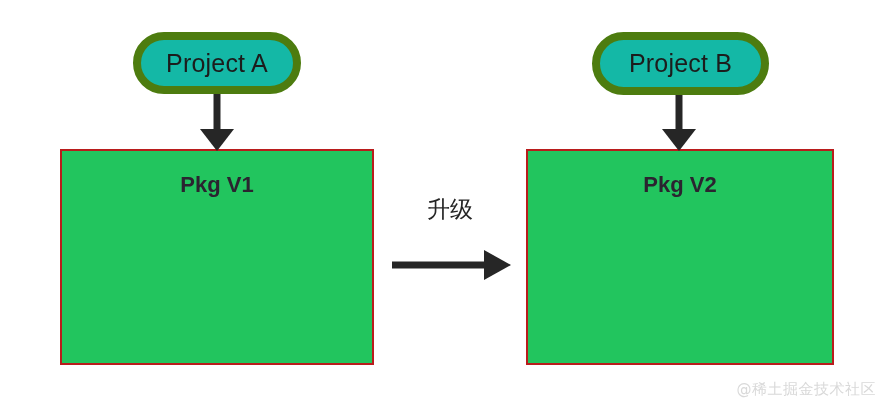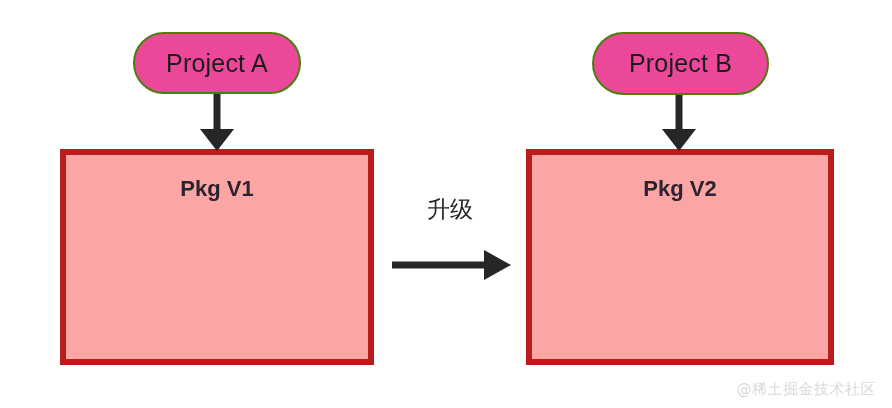--- a/index.html
+++ b/index.html
@@ -17,44 +17,44 @@
     position: relative;
     width: 892px;
     height: 408px;
     background: #ffffff;
   }
 
   
   .pill {
     position: absolute;
     box-sizing: border-box;
-    background: #ec4899;
-    border: 2px solid #4d7c0f;
+    background: #14b8a6;
+    border: 8px solid #4d7c0f;
     border-radius: 32px;
     display: flex;
     align-items: center;
     justify-content: center;
   }
   .pill-label {
     font-size: 25px;
     font-weight: 400;
     color: #1c1c1c;
     letter-spacing: 0.2px;
     line-height: 1;
     white-space: nowrap;
   }
   #pill-project-a { left: 133px; top: 32px; width: 168px; height: 62px; }
   #pill-project-b { left: 592px; top: 32px; width: 177px; height: 63px; text-align: center; }
 
   
   .pkg-box {
     position: absolute;
     box-sizing: border-box;
-    background: #fca5a5;
-    border: 6px solid #b91c1c;
+    background: #22c55e;
+    border: 2px solid #b91c1c;
   }
   #pkg-box-v1 { left: 60px; top: 149px; width: 314px; height: 216px; }
   #pkg-box-v2 { left: 526px; top: 149px; width: 308px; height: 216px; padding-left: 48px; }
 
   .pkg-title {
     position: absolute;
     left: 0;
     right: 0;
     top: 23px;
     text-align: center;

